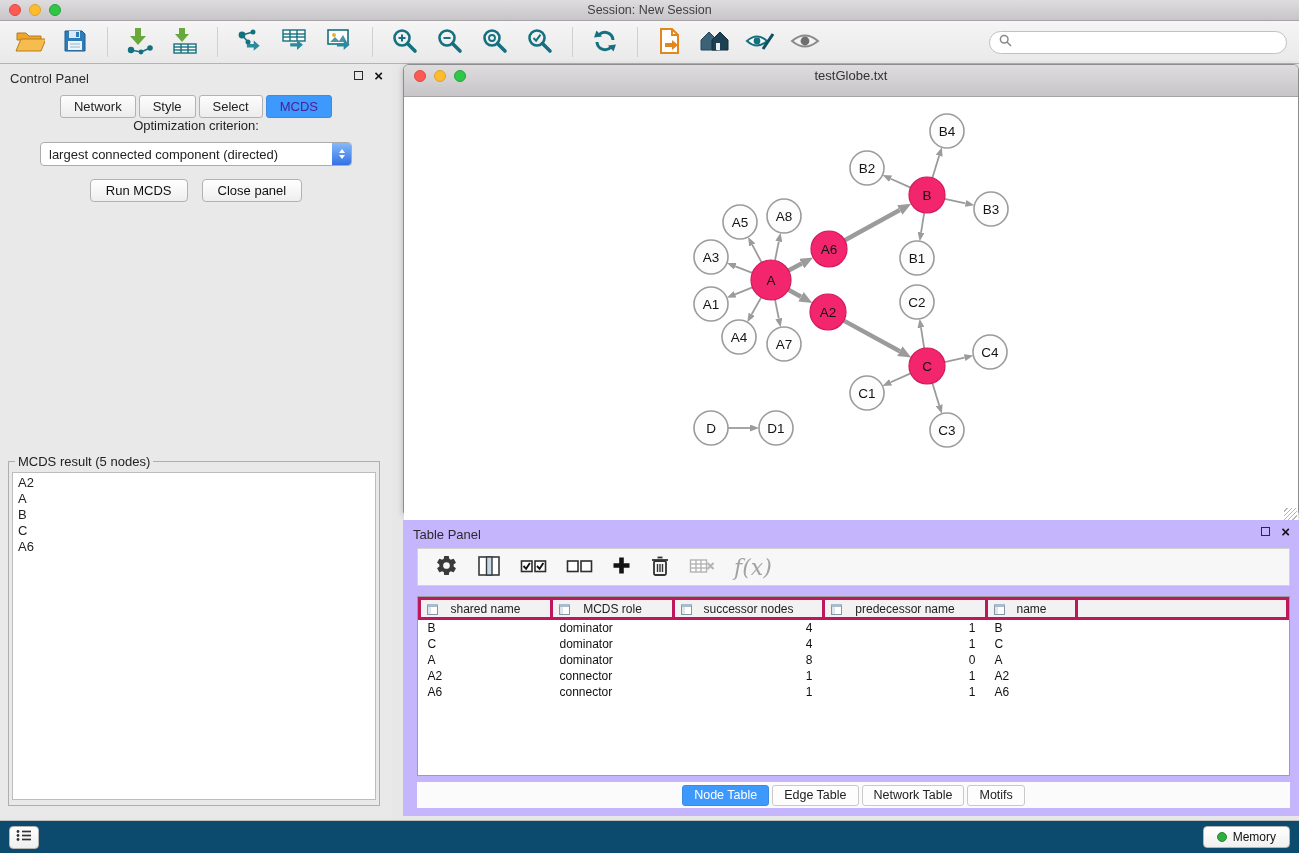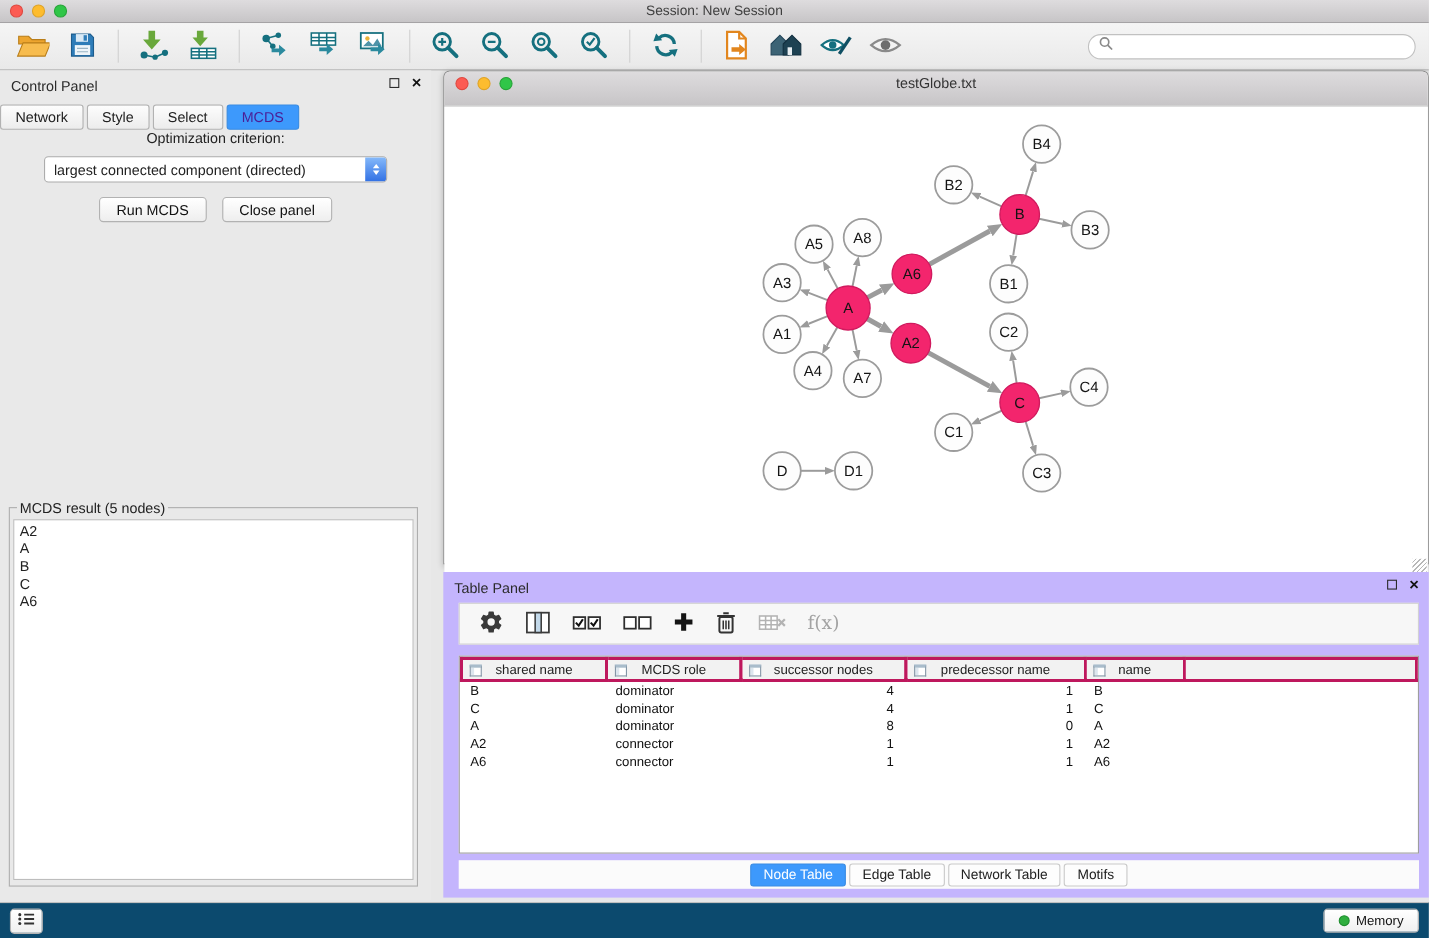--- a/index.html
+++ b/index.html
@@ -22,21 +22,21 @@
   .tb-sep{width:1px;height:30px;background:#d0d0d0;margin:0 5px}
   .search{margin-left:auto;width:298px;height:23px;border:1px solid #c1c1c1;border-radius:12px;background:#fff;display:flex;align-items:center;padding:0 9px;gap:5px}
   .search input{border:none;outline:none;flex:1;font-size:13px;background:transparent;color:#222}
 
   
   .control-panel{position:absolute;left:0;top:64px;width:392px;height:754px;background:#e9e9e9}
   .panel-header{position:relative;height:26px;padding:7px 10px 0;font-size:13px;color:#2b2b2b}
   .win-icons{position:absolute;right:9px;top:6px;display:flex;gap:11px;align-items:center}
   .float-icon{width:9px;height:9px;border:1.5px solid #2b2b2b;display:inline-block}
   .close-icon{font-weight:900;font-size:15px;color:#111;line-height:11px}
-  .cp-tabs{display:flex;gap:3px;margin-top:5px}
+  .cp-tabs{display:flex;justify-content:center;gap:3px;margin-top:5px}
   .cp-tab{height:23px;padding:3px 13px;font-size:13px;border:1px solid #b2b2b2;border-radius:3px;background:linear-gradient(#fdfdfd,#ececec);color:#222}
   .cp-tab.active{background:#3d99fc;border-color:#3a8ce2;color:#4c1d95}
   .cp-opt-label{text-align:center;font-size:13px}
   .combo{margin:9px auto 0;width:312px;height:24px;border:1px solid #acacac;border-radius:4px;background:#fff;display:flex;align-items:stretch;overflow:hidden}
   .combo-text{flex:1;padding:4px 8px 0;font-size:13px;white-space:nowrap;overflow:hidden}
   .combo-btn{width:19px;background:linear-gradient(#85b9fa,#3271e4);display:flex;flex-direction:column;align-items:center;justify-content:center;gap:2px}
   .tri-up{width:0;height:0;border-left:3.5px solid transparent;border-right:3.5px solid transparent;border-bottom:4.5px solid #fff}
   .tri-down{width:0;height:0;border-left:3.5px solid transparent;border-right:3.5px solid transparent;border-top:4.5px solid #fff}
   .cp-buttons{display:flex;justify-content:center;gap:14px;margin-top:13px}
   .btn{height:23px;padding:3px 15px;font-size:13px;border:1px solid #b2b2b2;border-radius:4px;background:linear-gradient(#ffffff,#eeeeee);color:#111}
@@ -50,21 +50,21 @@
   .net-titlebar{height:32px;background:linear-gradient(#dedcde,#c7c5c7);border-bottom:1px solid #a5a5a5;border-radius:5px 5px 0 0;position:relative;text-align:center;font-size:13px;color:#333;line-height:21px}
   .net-traffic{position:absolute;left:10px;top:5px;display:flex;gap:8px}
   .net-traffic i{width:12px;height:12px;border-radius:50%;display:block}
   .net-canvas-wrap{position:relative;width:100%;height:425px;background:#fff;overflow:hidden}
   .resize-grip{position:absolute;right:1px;bottom:1px;width:13px;height:13px;background:repeating-linear-gradient(135deg,transparent 0 2px,#b7b7b7 2px 3px)}
 
   
   .table-panel{position:absolute;left:403px;top:520px;width:896px;height:296px;background:#c4b5fd}
   .tp-toolbar{position:absolute;left:14px;right:9px;top:28px;height:38px;background:#f7f7f7;border:1px solid #d2d2d2;display:flex;align-items:center;gap:19px;padding:0 17px}
   .tp-tool{display:flex;align-items:center;justify-content:center;background:none;border:none;height:30px}
-  .fx{font-family:"DejaVu Serif","Liberation Serif",serif;font-size:17px;color:#a3a3a3}
+  .fx{font-family:"DejaVu Serif","Liberation Serif",serif;font-style:italic;font-size:22px;color:#a3a3a3}
   .tp-table-wrap{position:absolute;left:14px;right:9px;top:76px;bottom:40px;background:#fff;border:1px solid #9e9e9e;overflow:hidden}
   table{width:100%;border-collapse:collapse;table-layout:fixed;font-size:12px}
   th{height:20px;background:#f2f2f2;border:3px solid #be185d;font-weight:400;position:relative;font-size:12px;color:#222;text-align:center}
   th .hgrid{position:absolute;left:6px;top:4px;width:11px;height:11px;border:1px solid #8496a6;background:linear-gradient(#bccédc,#bccedc);background:#fff;border-top:3px solid #a9bccb;box-shadow:inset 3px 0 0 #dde6ee}
   td{height:16px;padding:1px 8px;color:#111;white-space:nowrap;overflow:hidden}
   td.num{text-align:right;padding-right:11px}
   .tp-tabs{position:absolute;left:14px;right:9px;bottom:8px;height:26px;background:#fbfbfb;display:flex;align-items:center;justify-content:center;gap:3px}
   .tp-tab{height:21px;padding:2px 11px;font-size:12.5px;border:1px solid #c9c9c9;border-radius:3px;background:#fdfdfd;color:#222}
   .tp-tab.active{background:#3d99fc;border-color:#3a8ce2;color:#fff}
 

